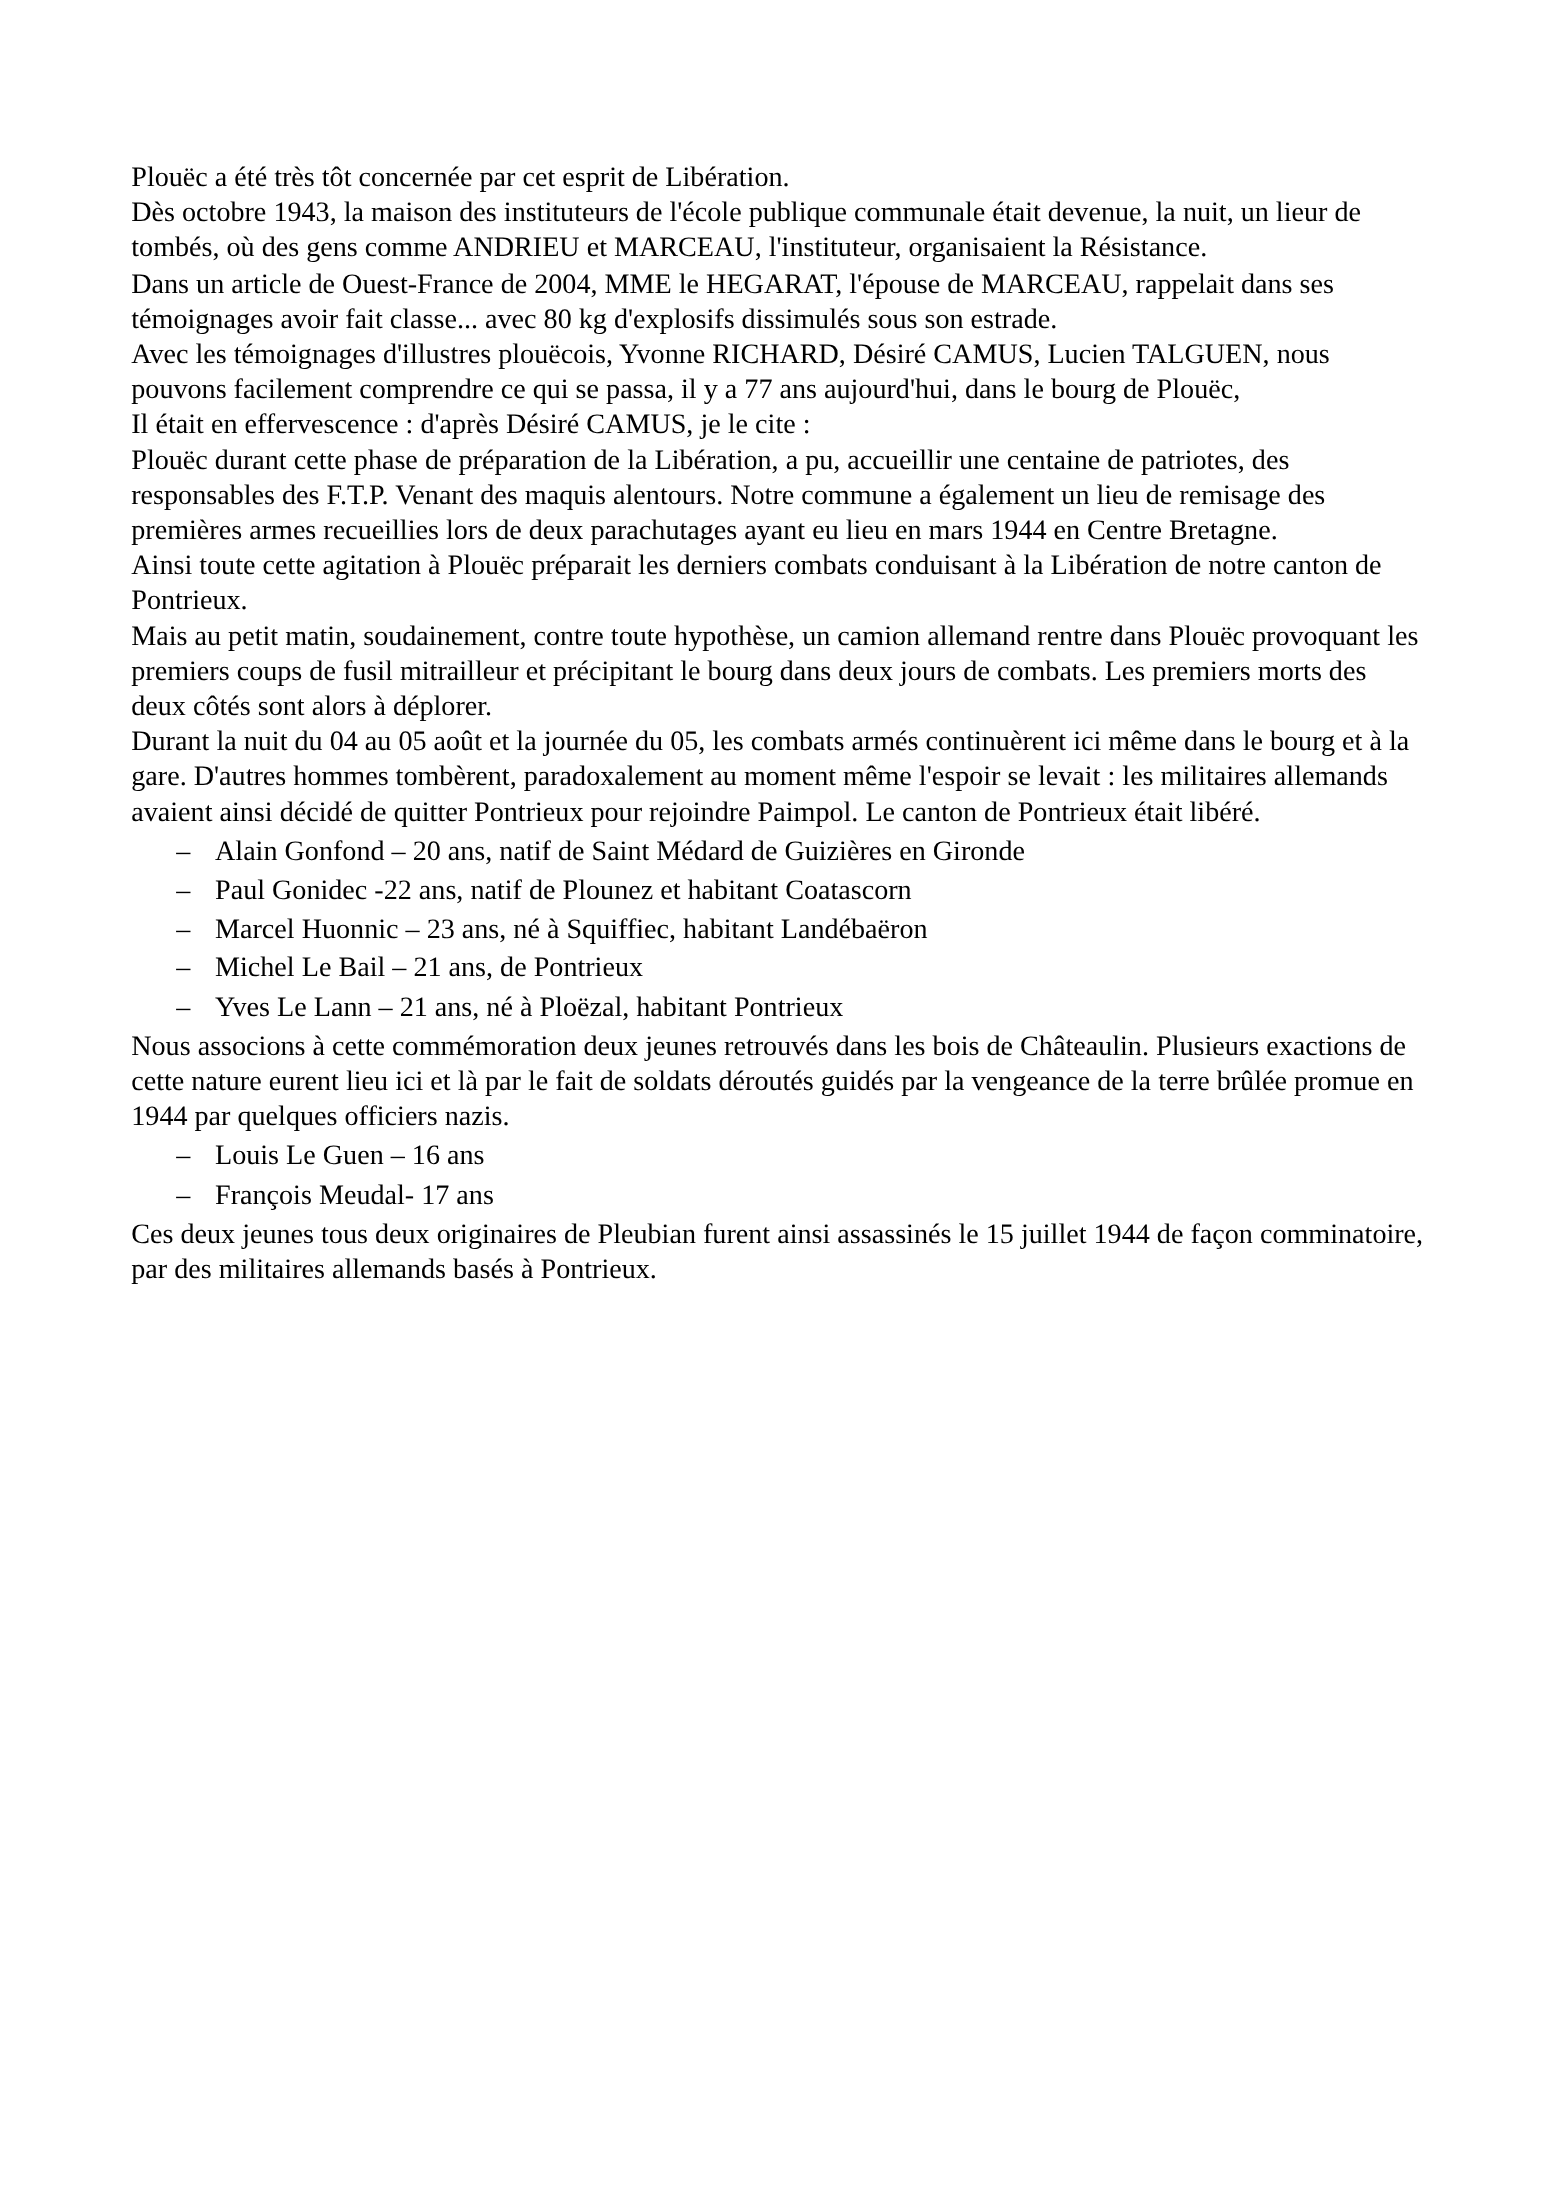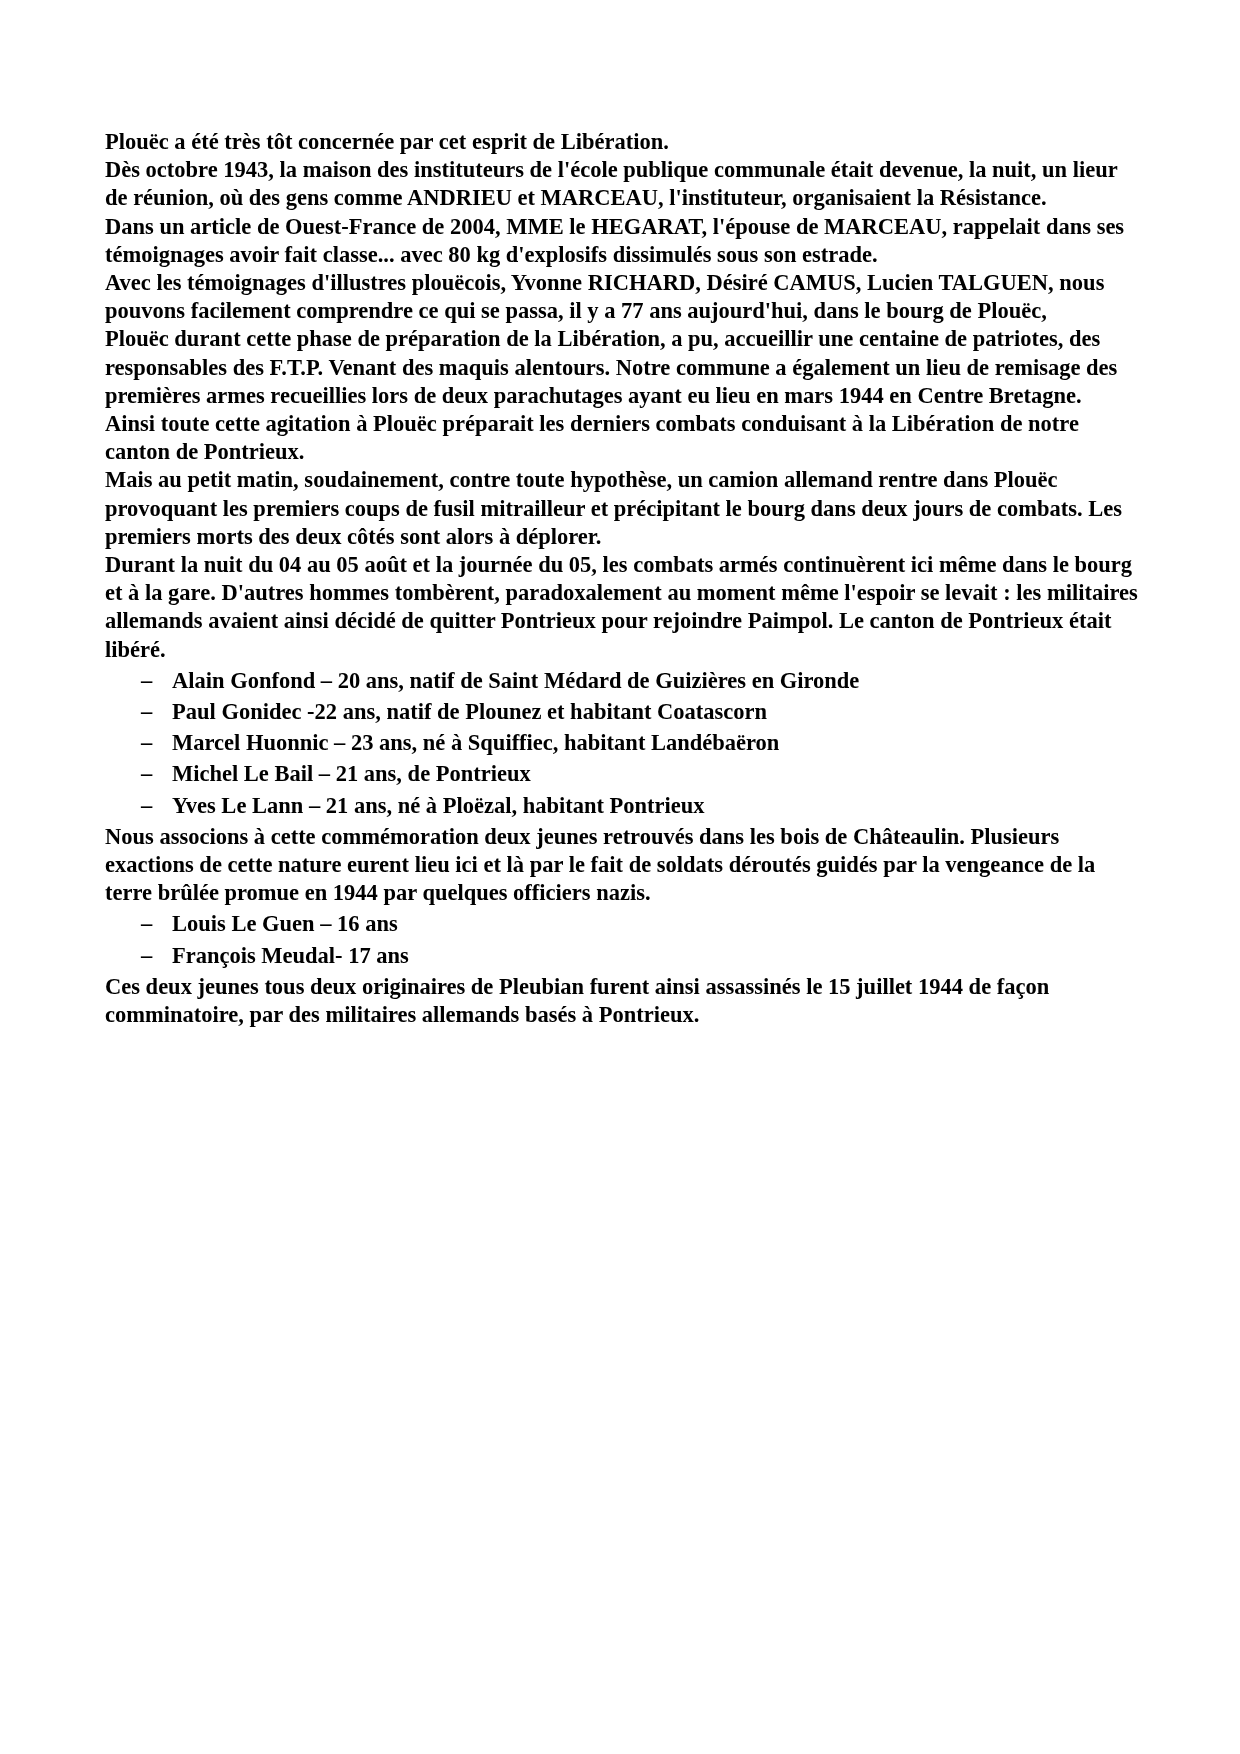--- a/index.html
+++ b/index.html
@@ -11,21 +11,20 @@
     color: #000000;
     font-family: "Liberation Serif", serif;
     overflow: hidden;
   }
   .page {
     position: absolute;
     left: 0; top: 0;
     width: 1240px;
     height: 1754px;
     background: #ffffff;
-    font-weight: bold;
   }
   .content {
     position: absolute;
     left: 105px;
     top: 128px;
     width: 1034px;
     font-size: 22.5px;
     line-height: 28.2px;
     text-align: left;
     letter-spacing: 0;
@@ -46,23 +45,24 @@
   .list-item .item-text {
     flex: 1 1 auto;
   }
 </style>
 </head>
 <body>
 
 <div class="page">
   <div class="content">
       <p class="para">Plouëc a été très tôt concernée par cet esprit de Libération.</p>
-      <p class="para">Dès octobre 1943, la maison des instituteurs de l'école publique communale était devenue, la nuit, un lieur de réunion, où des gens comme ANDRIEU et MARCEAU, l'instituteur, organisaient la Résistance.</p>
+      <p class="para">Dès octobre 1943, la maison des instituteurs de l'école publique communale était devenue, la nuit, un lieur de tombés, où des gens comme ANDRIEU et MARCEAU, l'instituteur, organisaient la Résistance.</p>
       <p class="para">Dans un article de Ouest-France de 2004, MME le HEGARAT, l'épouse de MARCEAU, rappelait dans ses témoignages avoir fait classe... avec 80 kg d'explosifs dissimulés sous son estrade.</p>
       <p class="para">Avec les témoignages d'illustres plouëcois, Yvonne RICHARD, Désiré CAMUS, Lucien TALGUEN, nous pouvons facilement comprendre ce qui se passa, il y a 77 ans aujourd'hui, dans le bourg de Plouëc,</p>
+      <p class="para">Il était en effervescence : d'après Désiré CAMUS, je le cite :</p>
       <p class="para">Plouëc durant cette phase de préparation de la Libération, a pu, accueillir une centaine de patriotes, des responsables des F.T.P. Venant des maquis alentours. Notre commune a également un lieu de remisage des premières armes recueillies lors de deux parachutages ayant eu lieu en mars 1944 en Centre Bretagne.</p>
       <p class="para">Ainsi toute cette agitation à Plouëc préparait les derniers combats conduisant à la Libération de notre canton  de Pontrieux.</p>
       <p class="para">Mais au petit matin, soudainement, contre toute hypothèse, un camion allemand rentre dans Plouëc provoquant les premiers coups de fusil mitrailleur et précipitant le bourg dans deux jours de combats. Les premiers morts des deux côtés sont alors à déplorer.</p>
       <p class="para">Durant la nuit du 04 au 05 août et la journée du 05, les combats armés continuèrent ici même dans le bourg et à la gare. D'autres hommes tombèrent, paradoxalement au moment même l'espoir se levait : les militaires allemands avaient ainsi décidé de quitter Pontrieux pour rejoindre Paimpol. Le canton de Pontrieux était libéré.</p>
       <div class="list-item">
         <span class="marker">–</span>
         <span class="item-text">Alain Gonfond – 20 ans, natif de Saint Médard de Guizières en Gironde</span>
       </div>
       <div class="list-item">
         <span class="marker">–</span>

